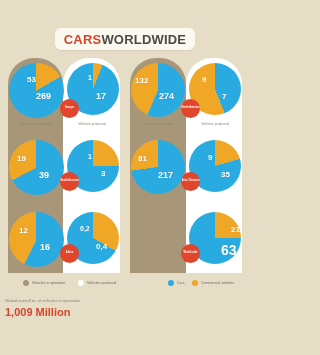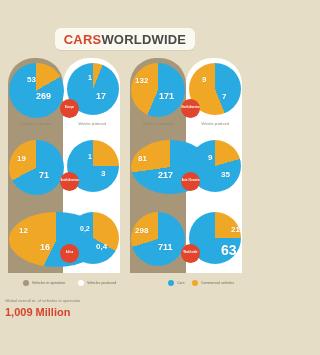--- a/index.html
+++ b/index.html
@@ -90,83 +90,78 @@
     <span class="num" style="left:21px;top:11px;font-size:7px;">1</span>
     <span class="num" style="left:29px;top:28px;font-size:9px;">17</span>
   </div>
   <div class="badge" style="left:60px;top:99px;">
     <span>Europe</span>
   </div>
 
   <div class="pie" style="left:131px;top:63px;width:54px;height:54px;
        background:conic-gradient(from 0deg,#29abe2 0deg 203deg,#f0a725 203deg 360deg);">
     <span class="num" style="left:4px;top:13px;font-size:8px;">132</span>
-    <span class="num" style="left:28px;top:28px;font-size:9px;">171</span>
+    <span class="num" style="left:28px;top:28px;font-size:9px;">274</span>
   </div>
   <div class="pie" style="left:189px;top:63px;width:52px;height:52px;
        background:conic-gradient(from 0deg,#29abe2 0deg 158deg,#f0a725 158deg 360deg);">
     <span class="num" style="left:13px;top:12px;font-size:8px;">9</span>
     <span class="num" style="left:33px;top:29px;font-size:8px;">7</span>
   </div>
   <div class="badge" style="left:181px;top:99px;">
     <span>North America</span>
   </div>
 
   <div class="cap" style="left:9px;top:122px;width:55px;">Vehicles in operation</div>
   <div class="cap" style="left:65px;top:122px;width:54px;">Vehicles produced</div>
   <div class="cap" style="left:131px;top:122px;width:55px;">Vehicles in operation</div>
   <div class="cap" style="left:188px;top:122px;width:54px;">Vehicles produced</div>
 
   <div class="pie" style="left:9px;top:140px;width:55px;height:55px;
        background:conic-gradient(from 0deg,#29abe2 0deg 242deg,#f0a725 242deg 360deg);">
     <span class="num" style="left:8px;top:14px;font-size:8px;">19</span>
-    <span class="num" style="left:30px;top:30px;font-size:9px;">71</span>
+    <span class="num" style="left:30px;top:30px;font-size:9px;">39</span>
   </div>
   <div class="pie" style="left:67px;top:140px;width:52px;height:52px;
        background:conic-gradient(from 0deg,#f0a725 0deg 90deg,#29abe2 90deg 360deg);">
     <span class="num" style="left:21px;top:13px;font-size:7px;">1</span>
     <span class="num" style="left:34px;top:29px;font-size:8px;">3</span>
   </div>
   <div class="badge" style="left:60px;top:172px;">
     <span>South America</span>
   </div>
 
   <div class="pie" style="left:131px;top:140px;width:54px;height:54px;
-       background:conic-gradient(from 0deg,#29abe2 0deg 262deg,#f0a725 262deg 360deg);padding-left:25px;">
+       background:conic-gradient(from 0deg,#29abe2 0deg 262deg,#f0a725 262deg 360deg);">
     <span class="num" style="left:7px;top:14px;font-size:8px;">81</span>
     <span class="num" style="left:27px;top:30px;font-size:9px;">217</span>
   </div>
   <div class="pie" style="left:189px;top:140px;width:52px;height:52px;
        background:conic-gradient(from 0deg,#f0a725 0deg 74deg,#29abe2 74deg 360deg);">
     <span class="num" style="left:19px;top:13px;font-size:8px;">9</span>
     <span class="num" style="left:32px;top:30px;font-size:8px;">35</span>
   </div>
   <div class="badge" style="left:181px;top:172px;">
     <span>Asia / Oceania</span>
   </div>
 
   <div class="pie" style="left:9px;top:212px;width:55px;height:55px;
-       background:conic-gradient(from 0deg,#29abe2 0deg 206deg,#f0a725 206deg 360deg);padding-left:40px;">
+       background:conic-gradient(from 0deg,#29abe2 0deg 206deg,#f0a725 206deg 360deg);">
     <span class="num" style="left:10px;top:14px;font-size:8px;">12</span>
     <span class="num" style="left:31px;top:30px;font-size:9px;">16</span>
   </div>
   <div class="pie" style="left:67px;top:212px;width:52px;height:52px;
        background:conic-gradient(from 0deg,#f0a725 0deg 120deg,#29abe2 120deg 360deg);">
     <span class="num" style="left:13px;top:13px;font-size:7px;">0,2</span>
     <span class="num" style="left:29px;top:30px;font-size:8px;">0,4</span>
   </div>
   <div class="badge" style="left:60px;top:244px;">
     <span>Africa</span>
   </div>
 
-  <div class="pie" style="left:131px;top:212px;width:54px;height:54px;
-       background:conic-gradient(from 0deg,#29abe2 0deg 253deg,#f0a725 253deg 360deg);">
-    <span class="num" style="left:4px;top:14px;font-size:8px;">298</span>
-    <span class="num" style="left:27px;top:30px;font-size:9px;">711</span>
-  </div>
   <div class="pie" style="left:189px;top:212px;width:52px;height:52px;
        background:conic-gradient(from 0deg,#f0a725 0deg 90deg,#29abe2 90deg 360deg);">
     <span class="num" style="left:20px;top:13px;font-size:8px;padding-left:22px;">21</span>
     <span class="num" style="left:32px;top:30px;font-size:14px;">63</span>
   </div>
   <div class="badge" style="left:181px;top:244px;">
     <span>World wide</span>
   </div>
 
   <div class="legend" style="left:23px;top:280px;">

